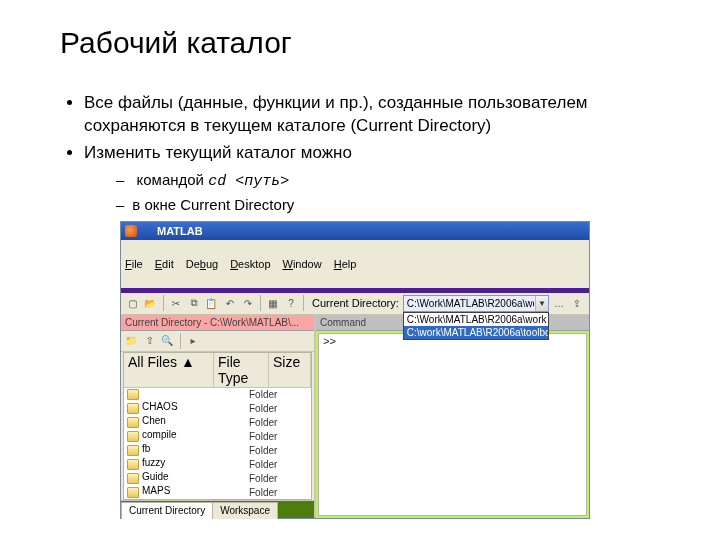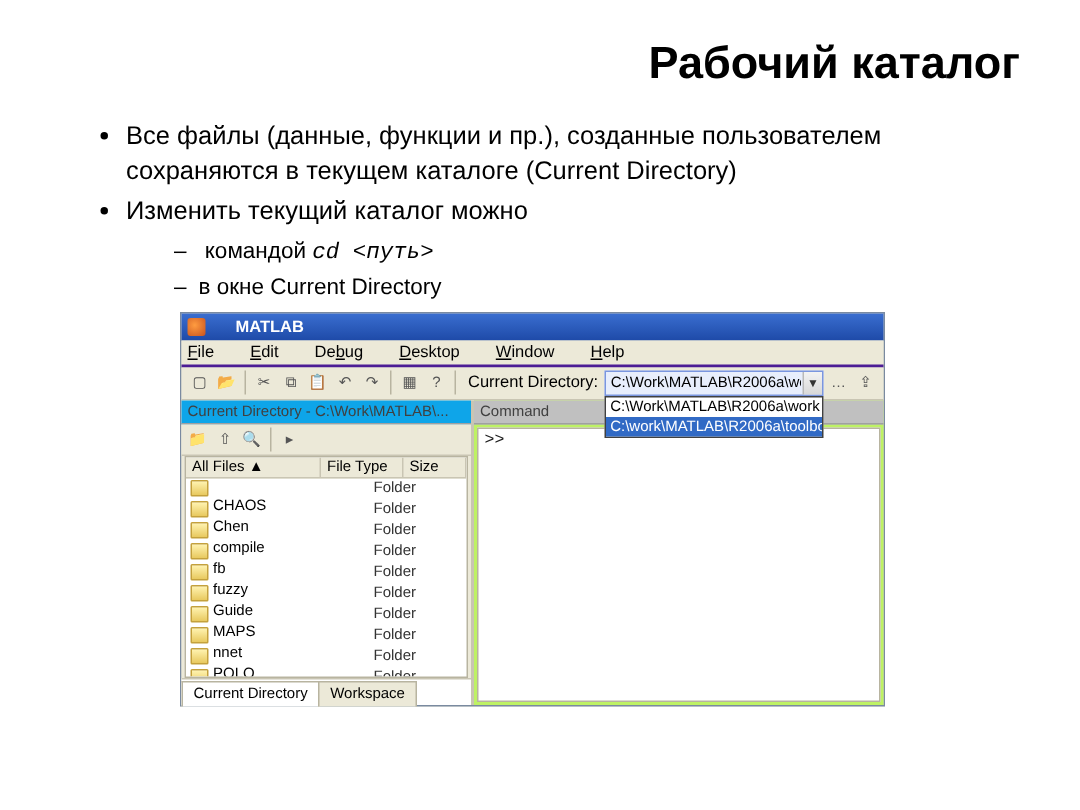--- a/index.html
+++ b/index.html
@@ -10,23 +10,23 @@
     background: #fff;
     font-family: Arial, Helvetica, sans-serif;
     color: #000;
     font-size: 14px;
   }
   .slide {
     padding: 18px 40px 10px 60px;
   }
   h1.title {
     font-size: 30px;
-    font-weight: bold;
-    text-align: right;
-    margin: 8px 0 20px 0;
+    font-weight: normal;
+    text-align: left;
+    margin: 8px 0 32px 0;
   }
   ul.b1 {
     list-style: disc;
     padding-left: 24px;
     margin: 0;
   }
   ul.b1 > li {
     font-size: 17px;
     line-height: 1.35;
     margin-bottom: 4px;
@@ -67,23 +67,23 @@
   .tb-icon {
     width: 12px; height: 12px;
     background: radial-gradient(circle at 40% 40%, #ff9c40, #c8521e);
     border-radius: 2px;
   }
   .tb-title { flex: 1; font-weight: bold; font-size: 11px; }
 
   .menubar {
     display: flex;
     background: #ece9d8;
-    border-bottom: 2px solid #4c1d95;
-    padding: 2px 4px;
-    gap: 24px;
+    border-bottom: 5px solid #4c1d95;
+    padding: 18px 4px;
+    gap: 12px;
   }
   .menubar span { font-size: 11px; cursor: default; }
   .menubar span u { text-decoration: underline; }
 
   .toolbar {
     display: flex;
     align-items: center;
     background: #ece9d8;
     border-bottom: 1px solid #c9c5b3;
     padding: 2px 4px;
@@ -140,21 +140,21 @@
     height: 203px;
   }
   .left-pane {
     width: 195px;
     display:flex;
     flex-direction:column;
     border-right:2px solid #c9c5b3;
     background:#ece9d8;
   }
   .pane-header {
-    background:#0ea5e9;
+    background:#fca5a5;
     color:#404040;
     font-size:10px;
     padding:2px 4px;
     border-bottom:1px solid #a0a0a0;
     display:flex; align-items:center; gap:4px;
   }
   .mini-toolbar {
     display:flex;
     background:#ece9d8;
     border-bottom:1px solid #c9c5b3;
@@ -167,21 +167,21 @@
     border:1px solid #b8b4a0;
     margin:0 2px 0 2px;
     overflow:hidden;
     display:flex;
     flex-direction:column;
   }
   .grid-head {
     display:flex;
     background:#ece9d8;
     border-bottom:1px solid #c9c5b3;
-    font-size:10px;
+    font-size:14px;
   }
   .grid-head div {
     padding:1px 4px;
     border-right:1px solid #c9c5b3;
   }
   .col-name { width:90px; }
   .col-type { width:55px; }
   .col-size { flex:1; }
   .grid-body { flex:1; overflow:hidden; }
   .row {
@@ -195,21 +195,21 @@
     margin:0 3px;
     background: linear-gradient(#fff3b0,#e8c95f);
     border:1px solid #c4a13c;
     border-radius:1px;
   }
   .row .fname { width:75px; overflow:hidden; white-space:nowrap;margin-top:24px; }
   .row .ftype { width:55px; color:#333;padding-left:32px; }
 
   .tabstrip {
     display:flex;
-    background:#ffffff;
+    background:#4d7c0f;
     border-top:1px solid #c9c5b3;
     height:18px;
   }
   .tab {
     font-size:10px;
     padding:2px 7px;
     border:1px solid #b8b4a0;
     border-bottom:none;
     background:#ece9d8;
     margin-right:-1px;

